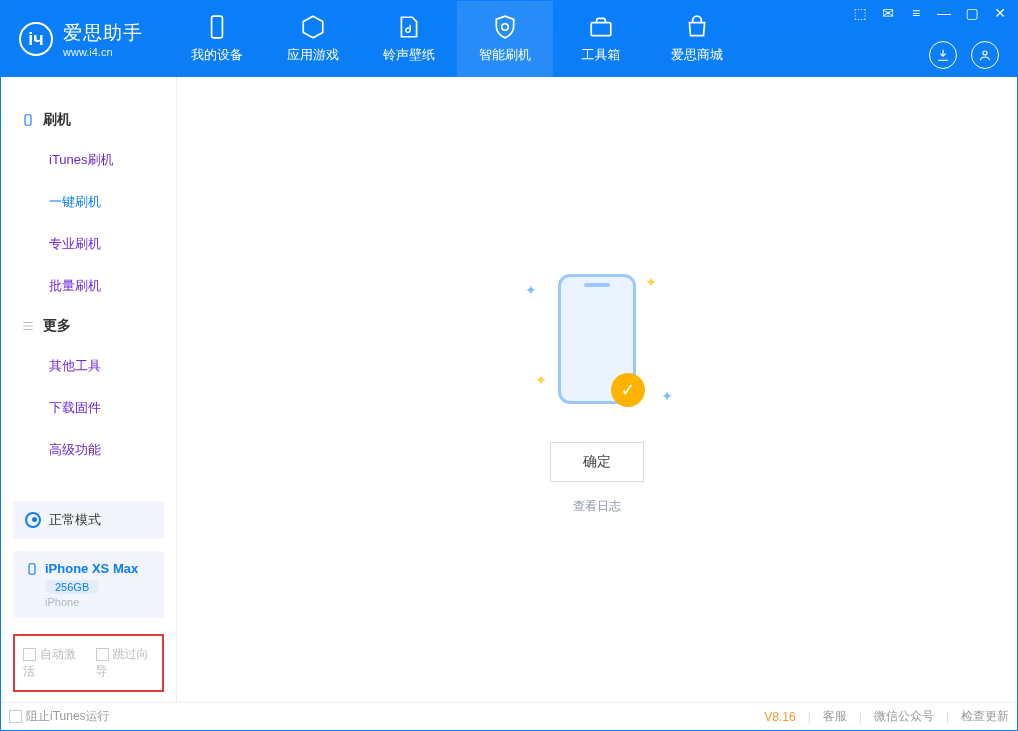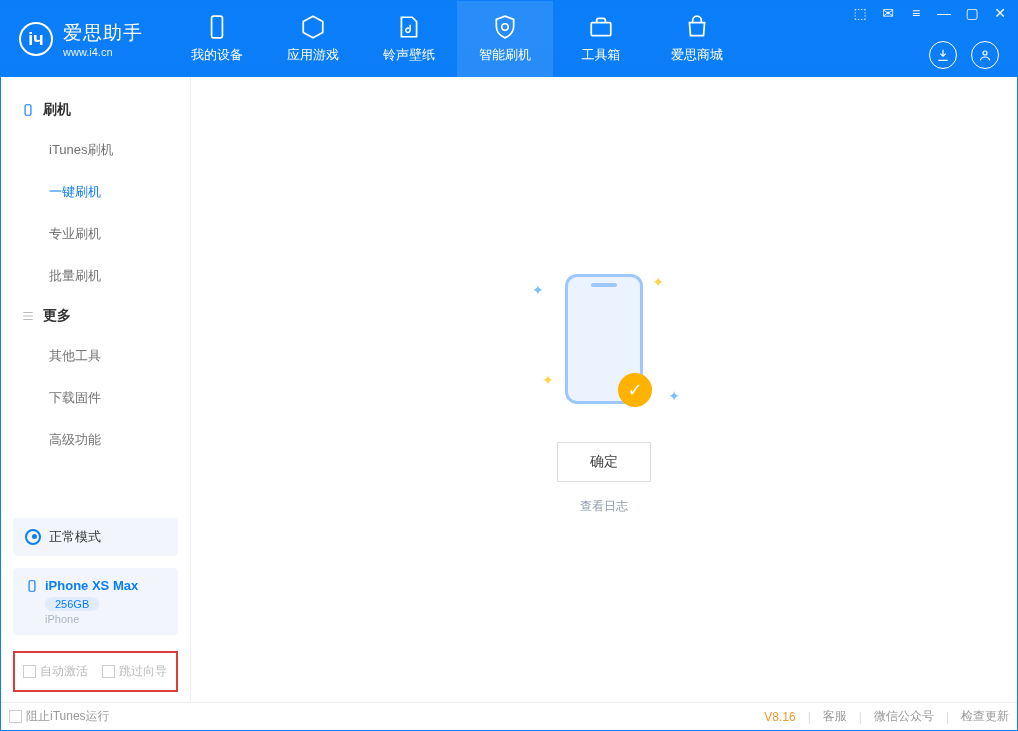--- a/index.html
+++ b/index.html
@@ -13,25 +13,25 @@
 .nav-item { width:96px; display:flex; flex-direction:column; align-items:center; justify-content:center; cursor:pointer; font-size:13px; gap:6px; }
 .nav-item.active { background:rgba(255,255,255,.12); }
 .nav-icon { width:26px; height:26px; display:flex; align-items:center; justify-content:center; }
 .nav-icon svg { width:26px; height:26px; fill:#fff; stroke:#fff; }
 .win-controls { position:absolute; top:4px; right:8px; display:flex; gap:10px; align-items:center; }
 .win-controls span { cursor:pointer; font-size:14px; opacity:.95; width:18px; text-align:center; }
 .circle-btns { position:absolute; right:18px; bottom:8px; display:flex; gap:14px; }
 .circle-btn { width:28px; height:28px; border:1.5px solid #fff; border-radius:50%; display:flex; align-items:center; justify-content:center; cursor:pointer; }
 .circle-btn svg { width:16px; height:16px; stroke:#fff; fill:none; stroke-width:1.8; }
 .body { display:flex; height:calc(100% - 76px - 28px); }
-.sidebar { width:190px; border-right:1px solid #eee; padding-top:14px; display:flex; flex-direction:column; }
+.sidebar { width:176px; border-right:1px solid #eee; padding-top:24px; display:flex; flex-direction:column; }
 .side-section-title { display:flex; align-items:center; gap:8px; padding:10px 20px; font-size:14px; color:#333; font-weight:600; }
 .side-section-title .sec-ico { width:14px; height:14px; display:flex; align-items:center; justify-content:center; }
 .side-section-title .sec-ico svg { width:14px; height:14px; stroke:#0b7df7; fill:none; }
-.side-item { padding:12px 20px 12px 48px; font-size:13px; color:#737373; cursor:pointer; }
+.side-item { padding:12px 20px 12px 48px; font-size:13px; color:#6d28d9; cursor:pointer; }
 .side-item.selected { color:#0b7df7; }
 .side-spacer { flex:1; }
 .mode-card, .device-card { margin:6px 12px; background:#f2f6fc; border-radius:4px; padding:10px 12px; font-size:13px; color:#333; }
 .mode-card { display:flex; align-items:center; gap:8px;text-align:center; }
 .mode-dot { width:16px; height:16px; border:2px solid #0b7df7; border-radius:50%; position:relative; }
 .mode-dot:after { content:""; width:5px; height:5px; background:#0b7df7; border-radius:50%; position:absolute; top:3px; right:2px; }
 .device-card .dev-name { font-weight:bold; color:#0b7df7; display:flex; align-items:center; gap:6px; }
 .device-card .dev-capacity { display:inline-block; margin-top:4px; margin-left:20px; background:#e1ecfa; color:#0b7df7; border-radius:10px; padding:1px 10px; font-size:11px; }
 .device-card .dev-type { margin-top:2px; margin-left:20px; color:#aab6c6; font-size:11px; }
 .check-row { border:2px solid #e03b3b; margin:10px 12px; padding:10px 8px; display:flex; gap:14px; font-size:12px; color:#bbb; }

